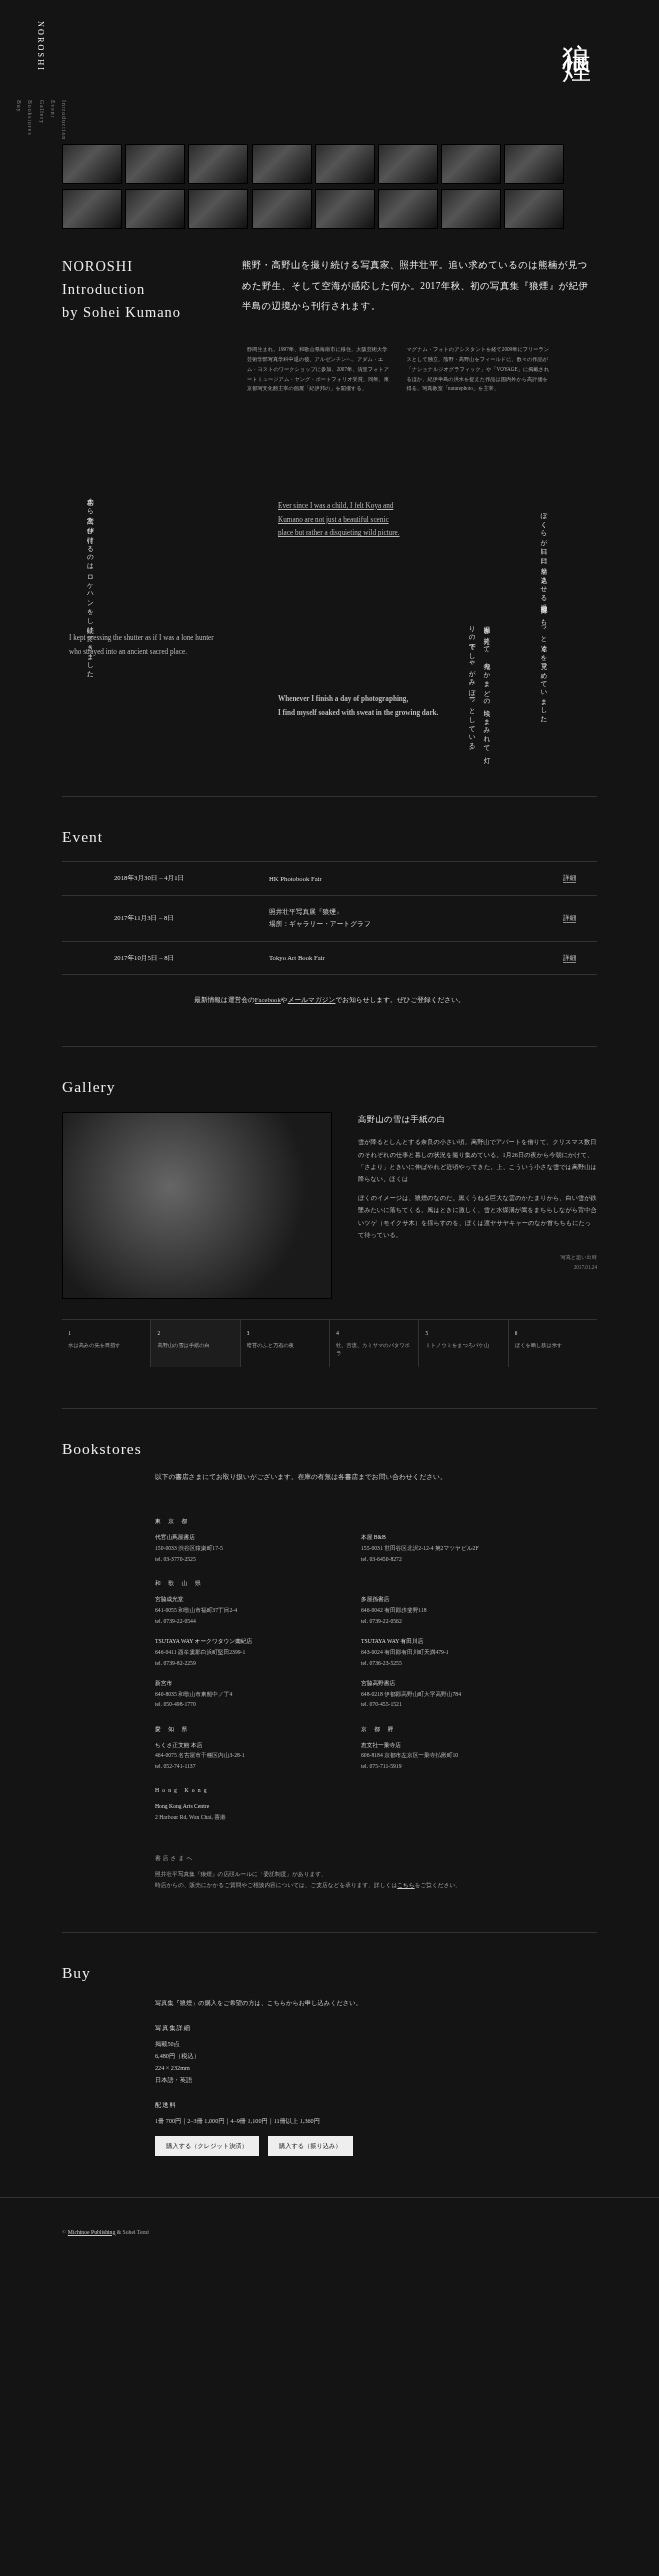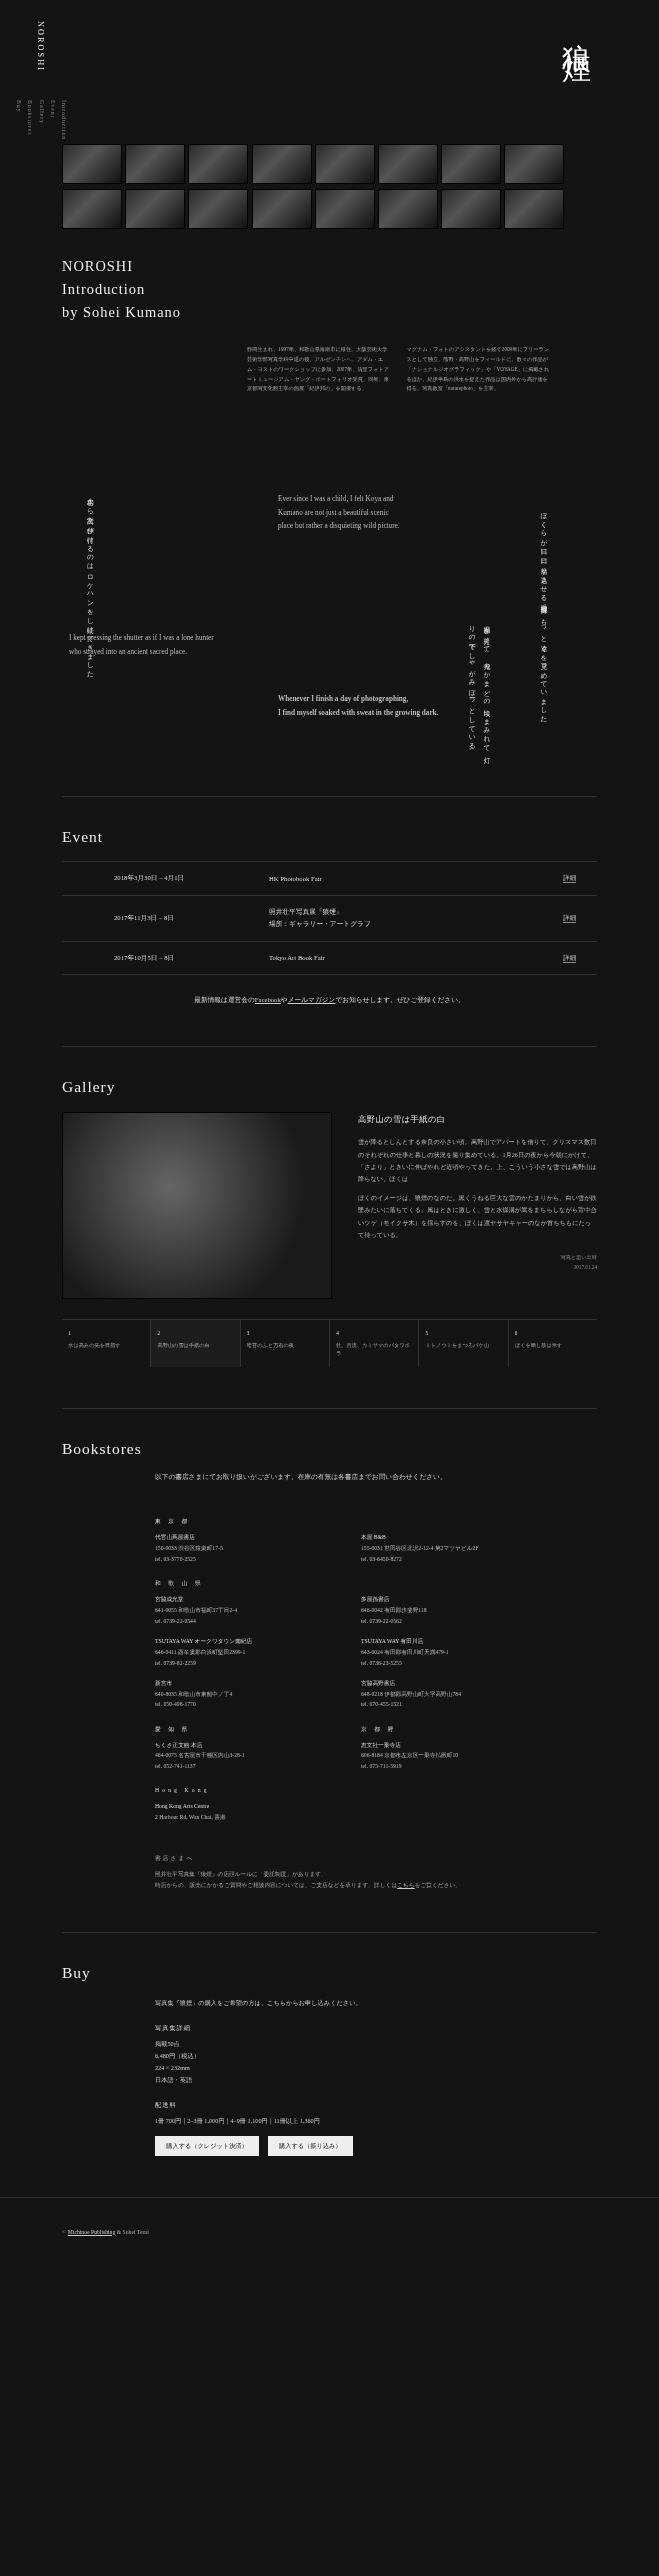--- a/index.html
+++ b/index.html
@@ -112,21 +112,21 @@
   color: #ddd;
 }
 .quotes .en-h {
   position: absolute;
   font-family: Georgia, serif;
   font-size: 7.2px;
   line-height: 1.9;
   color: #bbb;
 }
 .q1 { left: 20.6px; top: 15.5px; }
-.q2 { left: 216px; top: 16px; }
+.q2 { left: 216px; top: 23px; text-decoration: underline; }
 .q3 { right: 46px; top: 31px; }
 .q4 { left: 7px; top: 155px; }
 .q5 { right: 103px; top: 144px; }
 .q6 { left: 216px; top: 216px; }
 
 .rule { border: none; border-top: 0.5px solid #333; margin: 0 62px; }
 
 
 .section { padding: 31px 62px 41px 62px; }
 .section h2 {
@@ -258,20 +258,21 @@
     <div class="thumb"></div>
     <div class="thumb"></div>
   </div>
 
   <div class="hero-row">
     <div class="hero-en-title">
       <div>NOROSHI</div>
       <div>Introduction</div>
       <div>by Sohei Kumano</div>
     </div>
+    <div class="hero-lead">熊野・高野山を撮り続ける写真家、照井壮平。追い求めているのは熊楠が見つめた野生、そして空海が感応した何か。2017年秋、初の写真集『狼煙』が紀伊半島の辺境から刊行されます。</div>
   </div>
 
   <div class="hero-small-cols">
     <div>静岡生まれ。1997年、和歌山県海南市に移住。大阪芸術大学芸術学部写真学科中退の後、アルゼンチンへ。アダム・エム・ヨストのワークショップに参加。2007年、清里フォトアートミュージアム・ヤング・ポートフォリオ受賞。同年、東京都写文化館主宰の個展「紀伊邦の」を開催する。</div>
     <div>マグナム・フォトのアシスタントを経て2009年にフリーランスとして独立。熊野・高野山をフィールドに、数々の作品が「ナショナルジオグラフィック」や「VOYAGE」に掲載されるほか、紀伊半島の洪水を捉えた作品は国内外から高評価を得る。写真教室「naturephoto」を主宰。</div>
   </div>
 </div>
 
 <div class="quotes">
   <div class="jp-v q1">大岳から左高へ伸び付けるのは

